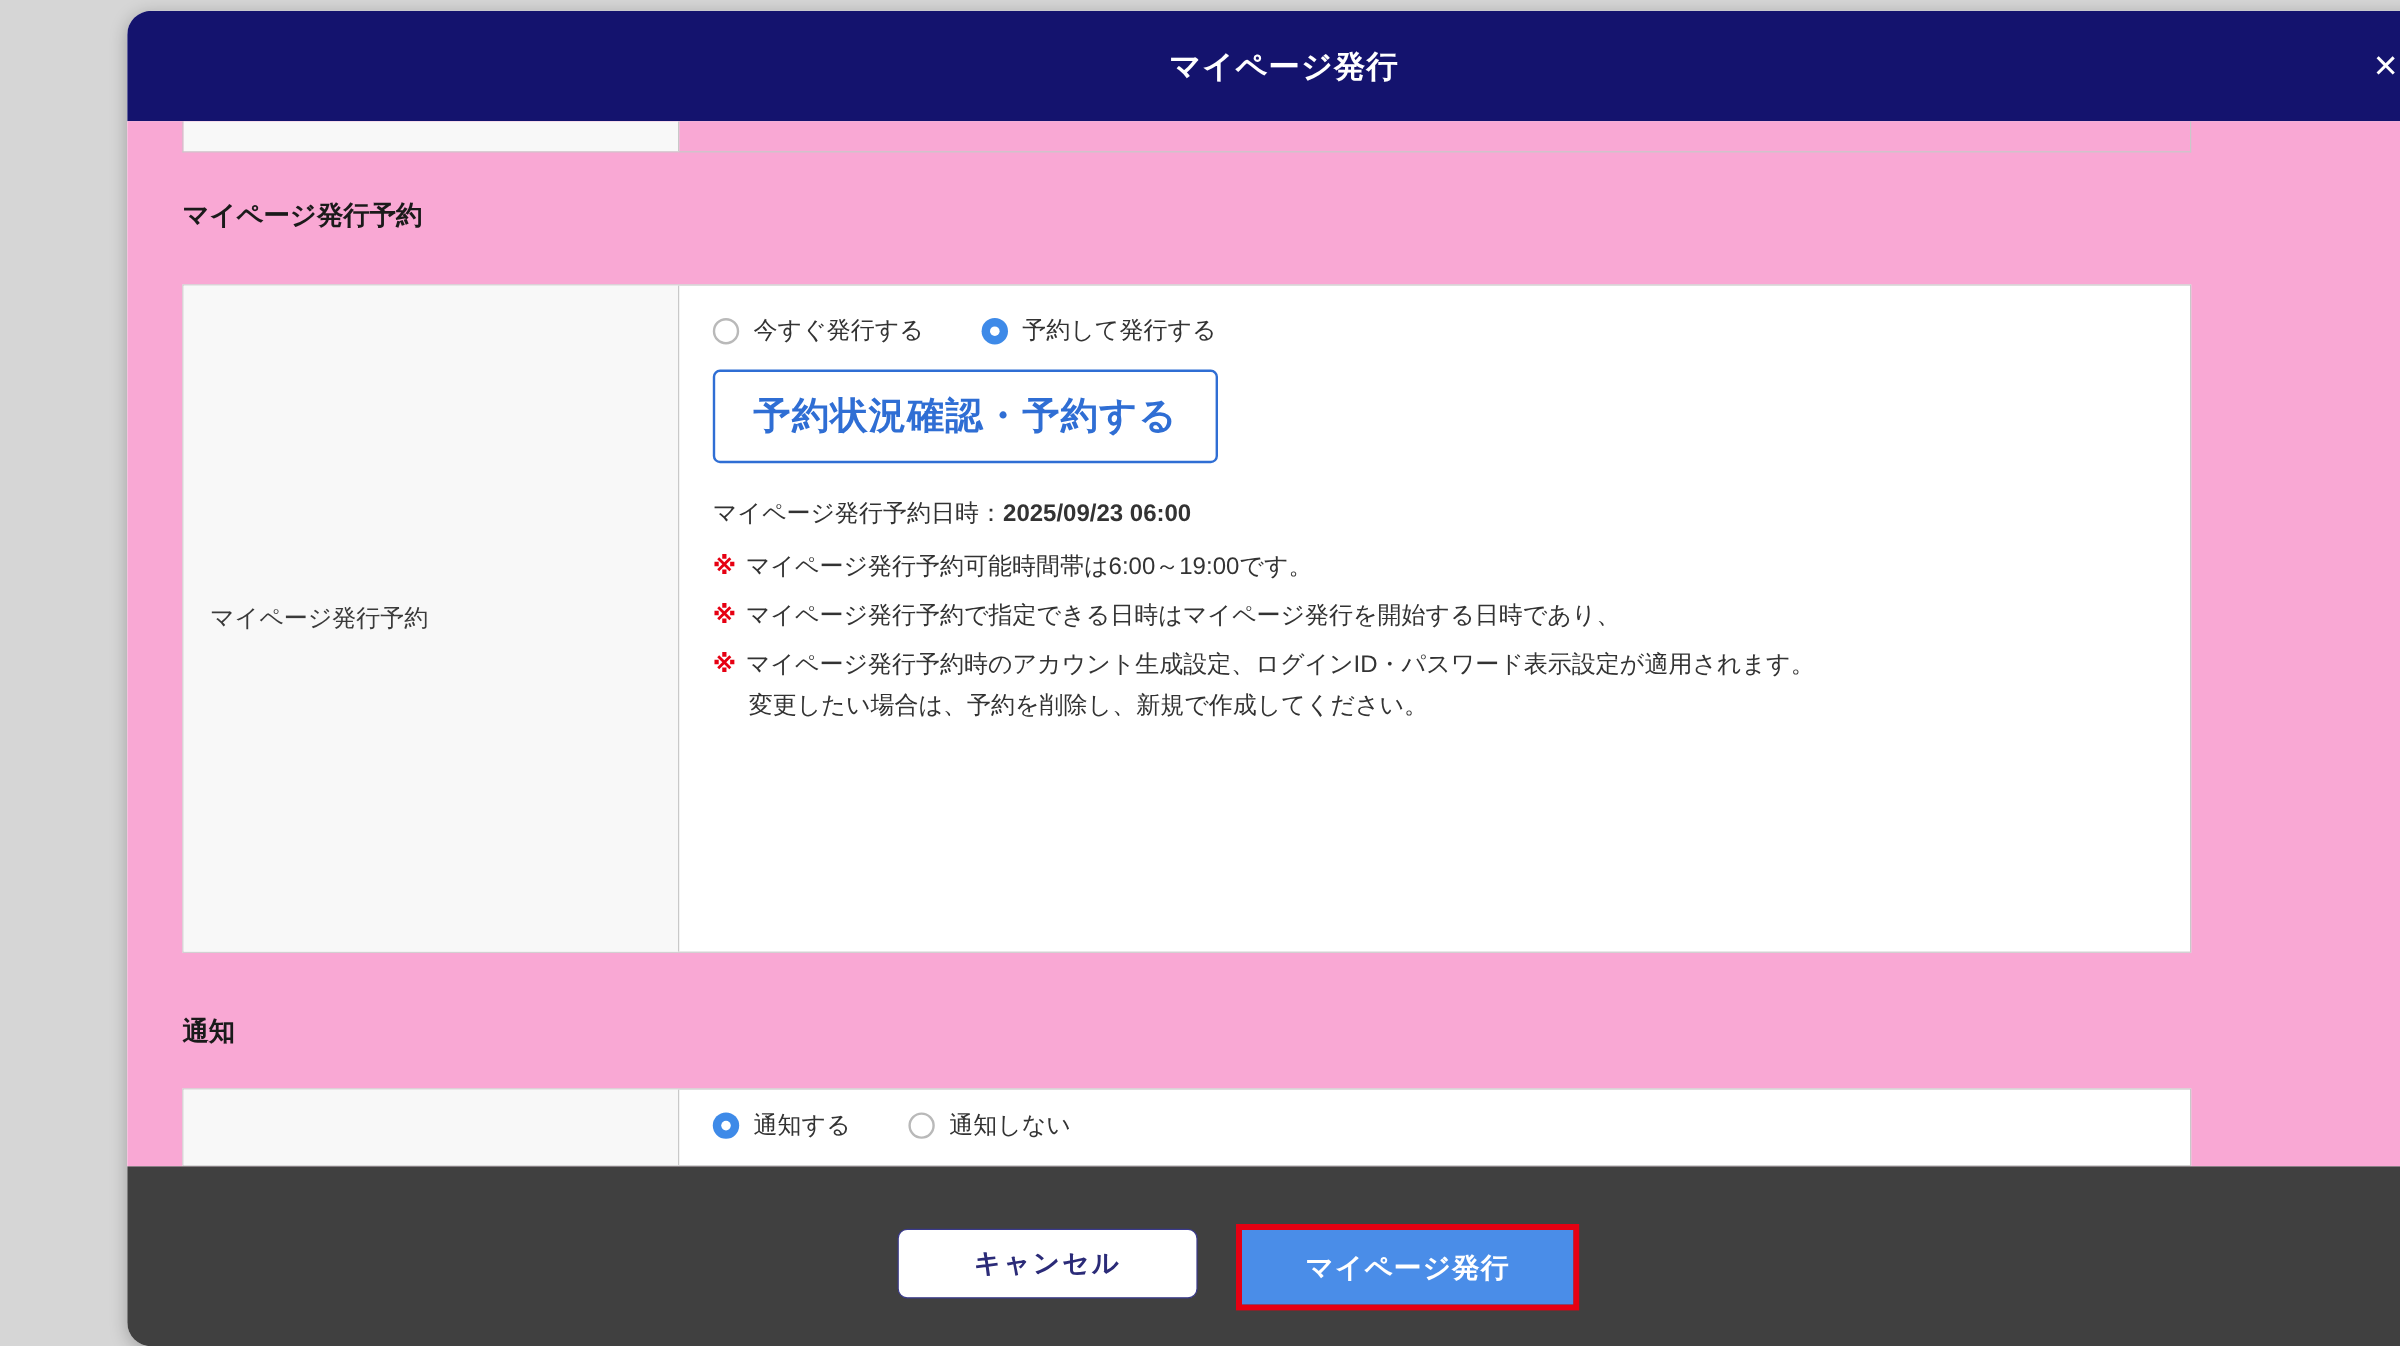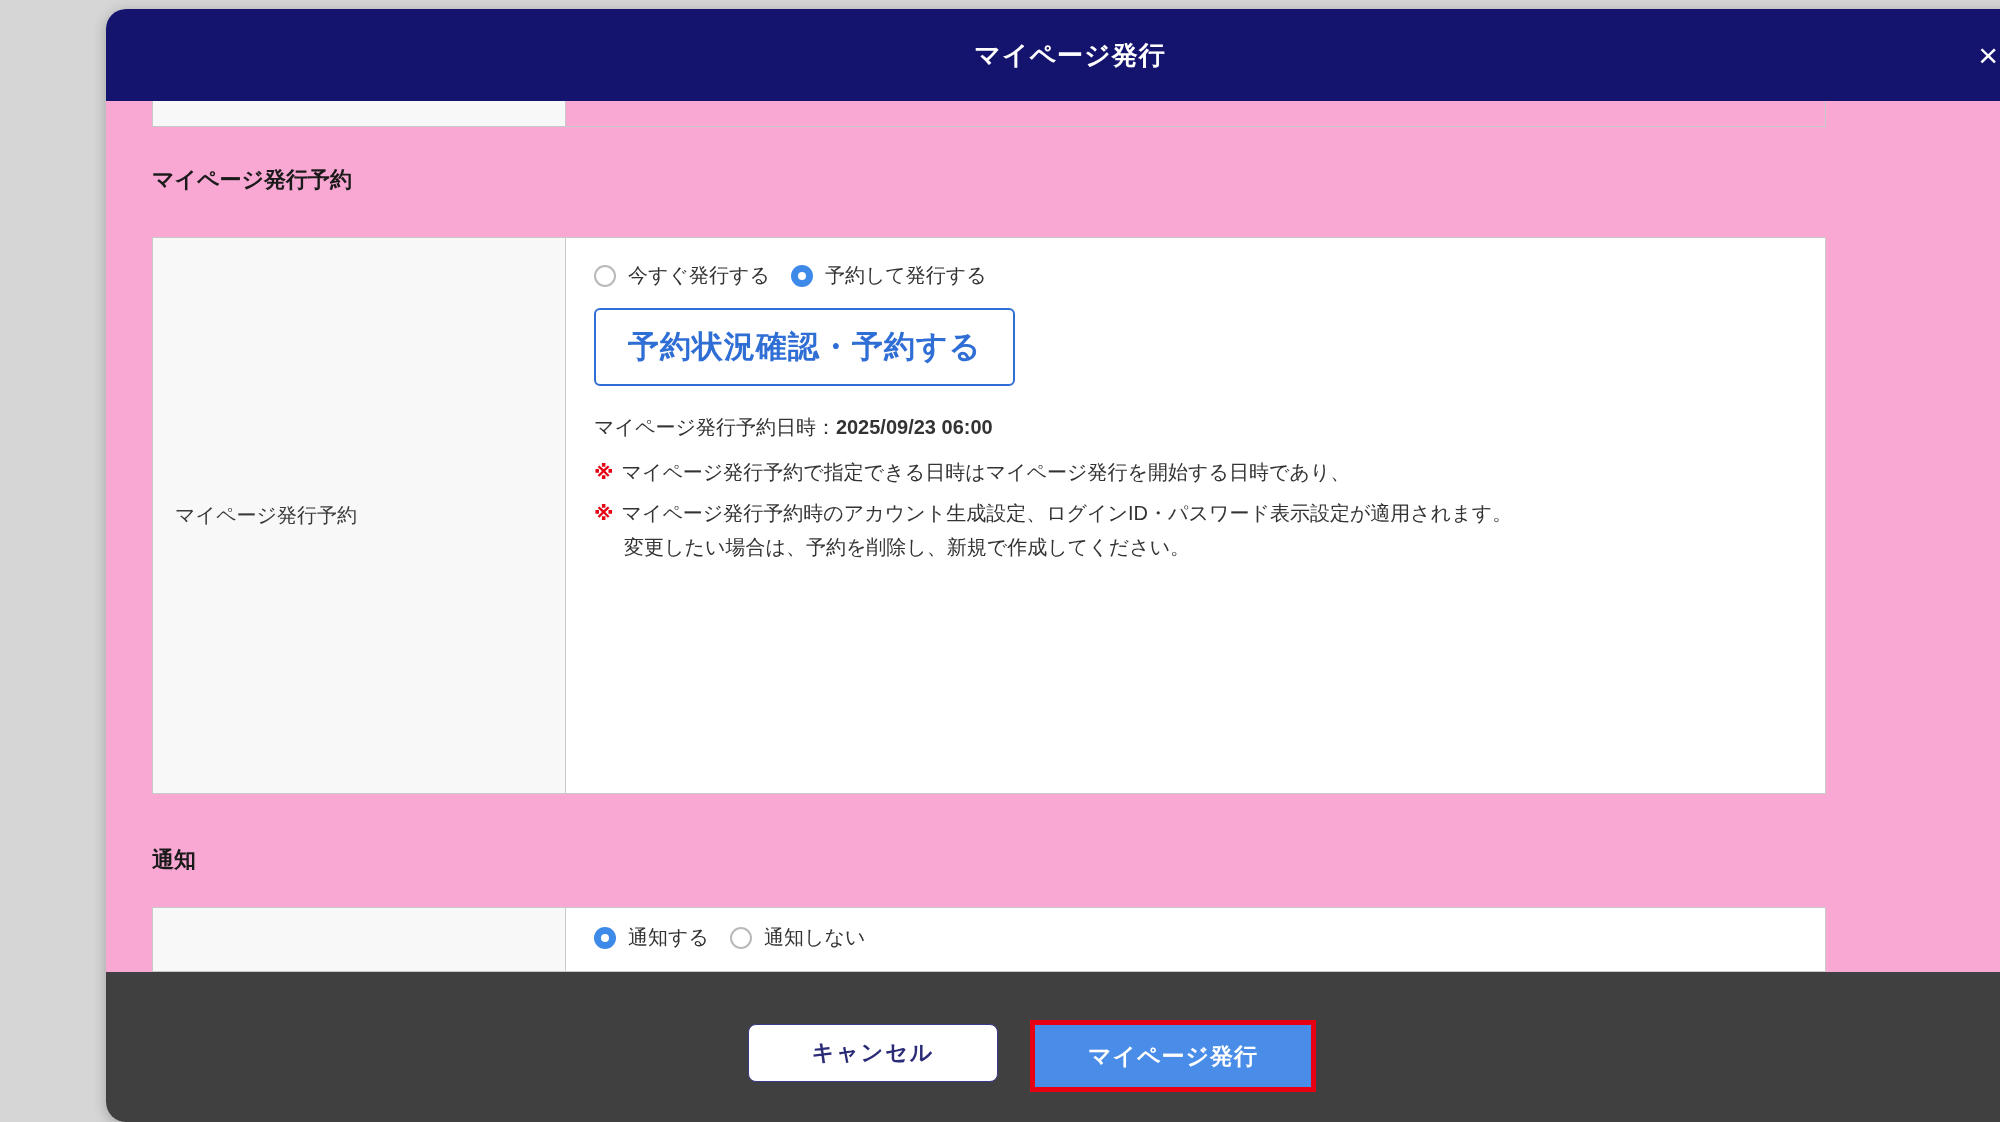--- a/index.html
+++ b/index.html
@@ -21,21 +21,21 @@
   .partial-row .cell-l{position:absolute;left:0;top:0;width:413px;height:100%;background:var(--cell-gray);border-right:1px solid var(--border-gray);}
   .section-heading{position:absolute;left:46px;font-size:22px;font-weight:bold;color:#1a1a1a;}
   .h-reserve{top:64px;}
   .h-notify{top:744px;}
   .form-table{position:absolute;left:46px;width:1674px;border:1px solid var(--border-gray);background:#fff;display:flex;}
   .t-reserve{top:136px;height:557px;}
   .t-notify{top:806px;height:65px;}
   .cell-label{width:413px;flex:0 0 413px;background:var(--cell-gray);border-right:1px solid var(--border-gray);display:flex;align-items:center;padding-left:22px;font-size:20px;color:#3a3a3a;}
   .cell-value{flex:1;padding:24px 28px 0 28px;}
   .t-notify .cell-value{padding-top:16px;}
-  .radio-row{display:flex;align-items:center;gap:21px;}
+  .radio-row{display:flex;align-items:center;gap:48px;}
   .radio-item{display:flex;align-items:center;gap:12px;font-size:20px;color:#333;cursor:pointer;}
   .radio{width:22px;height:22px;border-radius:50%;flex:0 0 22px;position:relative;}
   .radio.unchecked{background:#fff;border:2px solid #b9b9b9;}
   .radio.checked{background:var(--radio-blue);}
   .radio.checked::after{content:"";position:absolute;left:7px;top:7px;width:8px;height:8px;border-radius:50%;background:#fff;}
   .reserve-btn{margin-top:19px;display:inline-block;background:#fff;color:var(--accent-blue);border:2px solid var(--accent-blue);border-radius:6px;font-size:31px;font-weight:bold;padding:16px 32px;cursor:pointer;font-family:inherit;letter-spacing:1px;}
   .date-line{margin-top:28px;font-size:20px;color:#333;}
   .date-line b{font-weight:bold;}
   .notes{margin-top:14px;}
   .note{font-size:20px;line-height:34px;margin-top:7px;color:#333;}
@@ -86,20 +86,21 @@
           </label>
         </div>
 
         <button class="reserve-btn">予約状況確認・予約する</button>
 
         <div class="date-line">
           <span>マイページ発行予約日時：</span><b>2025/09/23 06:00</b>
         </div>
 
         <div class="notes">
+          <div class="note"><span class="mark">※</span><span>マイページ発行予約可能時間帯は6:00～19:00です。</span></div>
           <div class="note"><span class="mark">※</span><span>マイページ発行予約で指定できる日時はマイページ発行を開始する日時であり、</span></div>
           <div class="note"><span class="mark">※</span><span>マイページ発行予約時のアカウント生成設定、ログインID・パスワード表示設定が適用されます。</span><span class="cont">変更したい場合は、予約を削除し、新規で作成してください。</span></div>
         </div>
 
       </div>
     </div>
 
     <div class="section-heading h-notify">通知</div>
 
     <div class="form-table t-notify">

